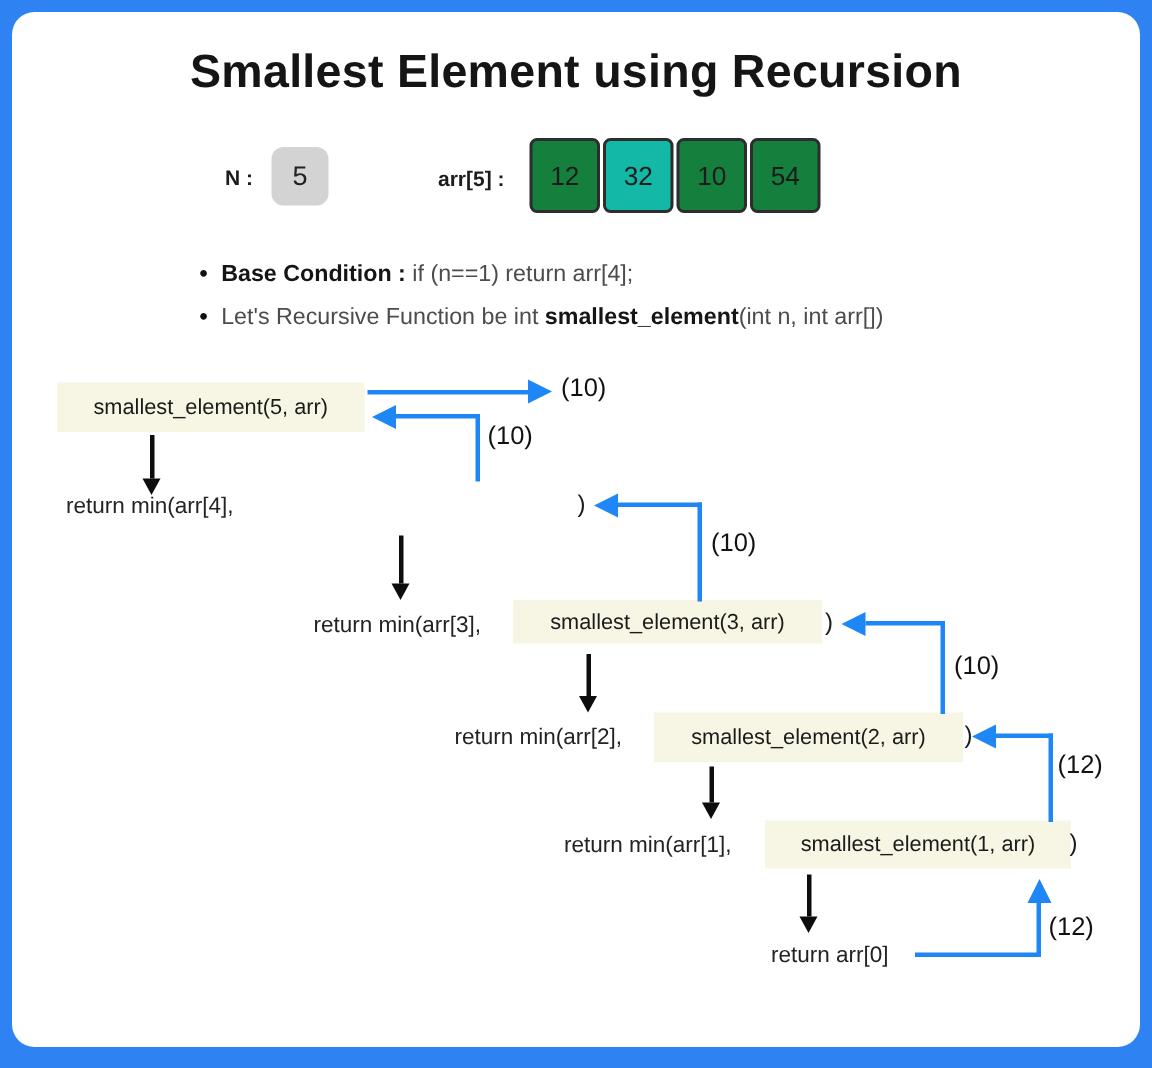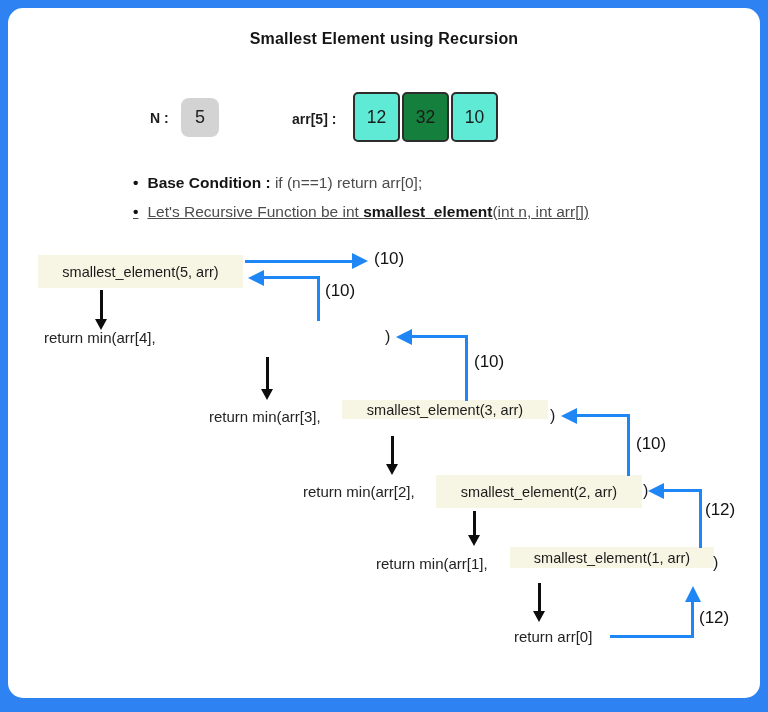--- a/index.html
+++ b/index.html
@@ -1,27 +1,27 @@
 <!DOCTYPE html>
 <html><head>
 <meta charset="utf-8">
 <style>
   html,body{margin:0;padding:0;}
   body{width:768px;height:712px;font-family:"Liberation Sans",sans-serif;}
   #app{position:relative;width:768px;height:712px;background:#2f82f1;overflow:hidden;}
   .card{position:absolute;left:8px;top:8px;right:8px;bottom:14px;background:#ffffff;border-radius:15px;}
   .abs{position:absolute;}
-  .page-title{left:0;top:30px;width:768px;text-align:center;font-size:16px;font-weight:700;color:#151515;letter-spacing:.2px;}
+  .page-title{left:0;top:30px;width:768px;text-align:center;font-size:31px;font-weight:700;color:#151515;letter-spacing:.2px;}
   .lbl{font-size:14px;font-weight:700;color:#1c1c1c;}
   .n-box{left:181px;top:98px;width:38px;height:39px;background:#d3d3d3;border-radius:8px;
          display:flex;align-items:center;justify-content:center;font-size:18px;color:#222;}
   .arr-cells{left:353px;top:92px;display:flex;gap:2px;}
   .cell{width:47px;height:50px;box-sizing:border-box;border:2px solid #2d2d2d;border-radius:5px;
-        display:flex;align-items:center;justify-content:center;font-size:17.5px;color:#1b1b1b;background:#15803d;}
-  .cell.alt{background:#5eead4;}
+        display:flex;align-items:center;justify-content:center;font-size:17.5px;color:#1b1b1b;background:#14b8a6;}
+  .cell.alt{background:#15803d;}
   .note{font-size:15.5px;color:#4c4c4c;}
   .note .dot{font-weight:700;color:#111;margin-right:9px;}
   .note .strong{font-weight:700;color:#151515;}
   .call-box{background:#f7f5e3;border-radius:0;display:flex;align-items:center;justify-content:center;
             font-size:14.5px;color:#1b1b1b;white-space:nowrap;}
   .ret{font-size:15px;color:#232323;white-space:nowrap;}
   .paren{font-size:16px;color:#1b1b1b;}
   .vlab{font-size:17px;color:#121212;white-space:nowrap;}
   .bk{width:2.5px;background:#0d0d0d;}
   .bk::after{content:"";position:absolute;bottom:-11px;left:50%;transform:translateX(-50%);
@@ -43,33 +43,34 @@
   <div class="abs page-title">Smallest Element using Recursion</div>
 
   <div class="abs lbl" style="left:150px;top:110px;">N :</div>
   <div class="abs n-box">5</div>
 
   <div class="abs lbl" style="left:292px;top:111px;">arr[5] :</div>
   <div class="abs arr-cells">
     <div class="cell alt">12</div>
     <div class="cell">32</div>
     <div class="cell alt">10</div>
+    <div class="cell alt">54</div>
   </div>
 
   <div class="abs note" style="left:133px;top:174px;">
-    <span class="dot">•</span><span class="strong">Base Condition :</span><span> if (n==1) return arr[0];</span>
+    <span class="dot">•</span><span class="strong">Base Condition :</span><span> if (n==1) return arr[4];</span>
   </div>
-  <div class="abs note" style="left:133px;top:203px;text-decoration:underline;">
+  <div class="abs note" style="left:133px;top:203px;">
     <span class="dot">•</span><span>Let's Recursive Function be int </span><span class="strong">smallest_element</span><span>(int n, int arr[])</span>
   </div>
 
   <div class="abs call-box" style="left:38px;top:255px;width:205px;height:33px;">smallest_element(5, arr)</div>
-  <div class="abs call-box" style="left:342px;top:400px;width:206px;height:19px;">smallest_element(3, arr)</div>
+  <div class="abs call-box" style="left:342px;top:400px;width:206px;height:29px;">smallest_element(3, arr)</div>
   <div class="abs call-box" style="left:436px;top:475px;width:206px;height:33px;">smallest_element(2, arr)</div>
-  <div class="abs call-box" style="left:510px;top:547px;width:204px;height:21px;">smallest_element(1, arr)</div>
+  <div class="abs call-box" style="left:510px;top:547px;width:204px;height:32px;">smallest_element(1, arr)</div>
 
   <div class="abs ret" style="left:44px;top:329px;">return min(arr[4],</div>
   <div class="abs ret" style="left:209px;top:408px;">return min(arr[3],</div>
   <div class="abs ret" style="left:303px;top:483px;">return min(arr[2],</div>
   <div class="abs ret" style="left:376px;top:555px;">return min(arr[1],</div>
   <div class="abs ret" style="left:514px;top:628px;">return arr[0]</div>
 
   <div class="abs paren" style="left:385px;top:328px;">)</div>
   <div class="abs paren" style="left:550px;top:407px;">)</div>
   <div class="abs paren" style="left:643px;top:482px;">)</div>

